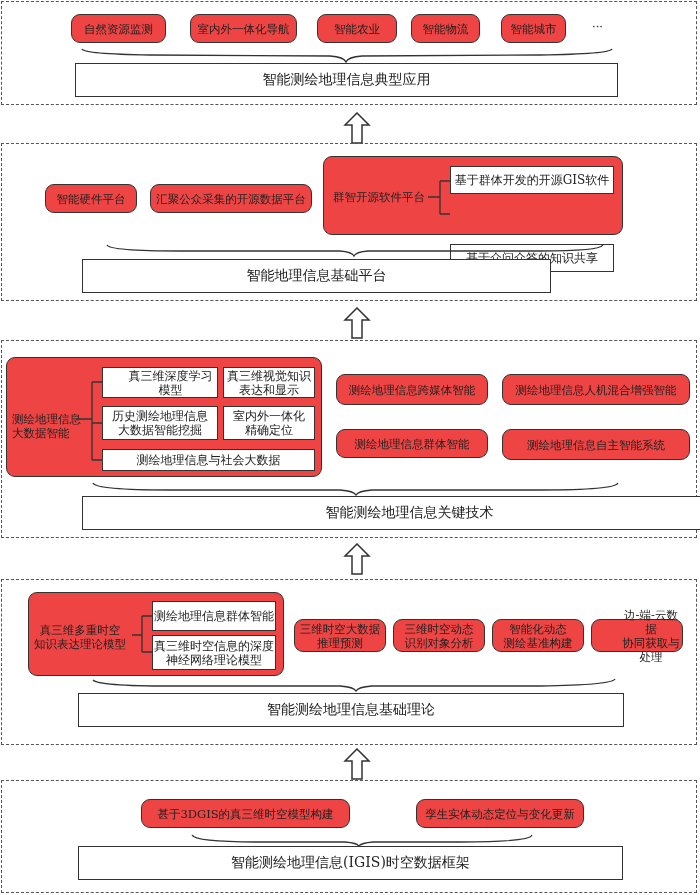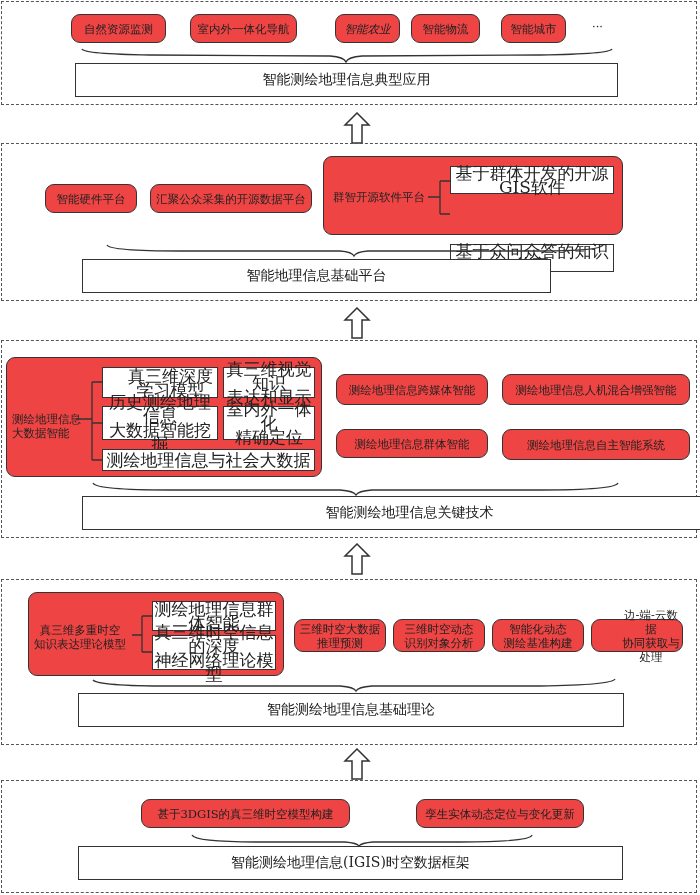--- a/index.html
+++ b/index.html
@@ -4,36 +4,36 @@
 <style>
   html,body{margin:0;padding:0;background:#fff;}
   body{width:700px;height:895px;position:relative;overflow:hidden;
        font-family:"DejaVu Serif","Liberation Serif",serif;color:#222;}
   .layer{position:absolute;left:1px;width:696px;border:1.5px dashed #555;box-sizing:border-box;}
   .rbox{position:absolute;border:1.5px solid #333;border-radius:9px;background:#ef4444;
         display:flex;align-items:center;justify-content:center;text-align:center;
         font-size:11.5px;line-height:14px;box-sizing:border-box;}
   .sbox{position:absolute;border:1.5px solid #333;background:#fff;
         display:flex;align-items:center;justify-content:center;text-align:center;
-        font-size:17px;line-height:14px;box-sizing:border-box;}
+        font-size:12px;line-height:14px;box-sizing:border-box;}
   .title{position:absolute;border:1.5px solid #333;background:#fff;
         display:flex;align-items:center;justify-content:center;
         font-size:14px;box-sizing:border-box;}
   .txt{position:absolute;font-size:11.5px;line-height:14px;white-space:pre-line;}
   svg.ov{position:absolute;left:0;top:0;width:700px;height:895px;pointer-events:none;}
   .arrow{position:absolute;}
   .ml{white-space:pre-line;}
 </style>
 </head>
 <body>
 
 <div class="layer" style="top:1px;height:104px;"></div>
 <div class="rbox" style="left:71px;top:14px;width:95px;height:29px;">自然资源监测</div>
 <div class="rbox" style="left:190px;top:14px;width:107px;height:29px;">室内外一体化导航</div>
-<div class="rbox" style="left:335px;top:14px;width:65px;height:29px;font-style:italic;">智能农业</div>
+<div class="rbox" style="left:317px;top:14px;width:80px;height:29px;">智能农业</div>
 <div class="rbox" style="left:411px;top:14px;width:69px;height:29px;">智能物流</div>
 <div class="rbox" style="left:501px;top:14px;width:65px;height:29px;">智能城市</div>
 <div class="txt" style="left:592px;top:20px;">···</div>
 <div class="title" style="left:75px;top:63px;width:543px;height:34px;">智能测绘地理信息典型应用</div>
 
 <svg class="arrow" style="left:343px;top:112px;" width="28" height="32">
     <path d="M14 1 L26 13 L19 13 L19 31 L9 31 L9 13 L2 13 Z" fill="#fff" stroke="#333" stroke-width="1.5"></path>
   </svg>
 
 <div class="layer" style="top:143px;height:158px;"></div>

